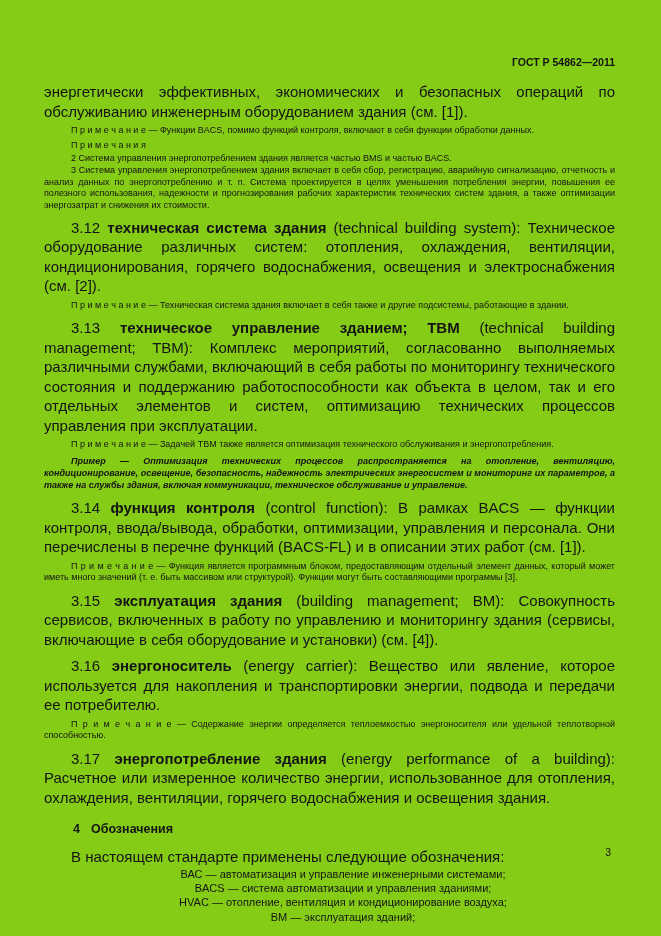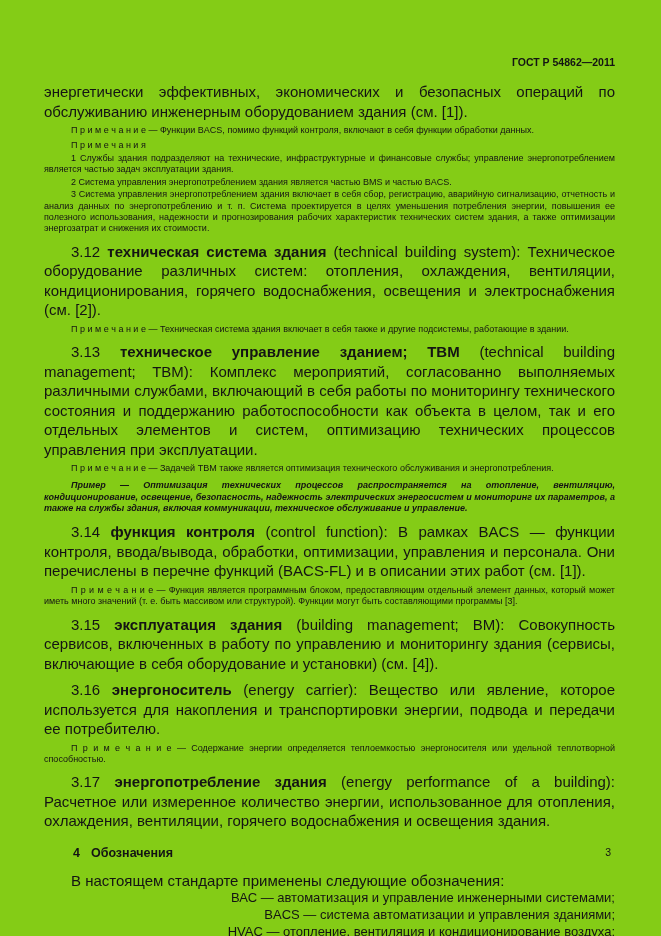--- a/index.html
+++ b/index.html
@@ -49,23 +49,23 @@
     text-indent: 27px;
   }
   .h4 {
     font-size: 12.5px;
     font-weight: bold;
     margin: 15px 0 11px;
     padding-left: 29px;
   }
   .h4 .num { margin-right: 11px; }
   .abbr {
-    font-size: 13px;
+    font-size: 11px;
     line-height: 1.3;
-    text-align: right;
+    text-align: center;
     margin: 0;
     text-indent: 27px;
   }
   .intro-line { margin-bottom: 0; }
   b { font-weight: bold; }
   .page-num {
     position: absolute;
     right: 50px;
     top: 846px;
     font-size: 10.5px;
@@ -77,21 +77,20 @@
 <div class="page">
 
   <div class="doc-header">ГОСТ Р 54862—2011</div>
 
   <p class="p cont">энергетически эффективных, экономических и безопасных операций по обслуживанию инженерным оборудованием здания (см. [1]).</p>
 
   <p class="note"><span>П р и м е ч а н и е — </span><span>Функции BACS, помимо функций контроля, включают в себя функции обработки данных.</span></p>
 
 
   <p class="note notes-head">П р и м е ч а н и я</p>
-  <p class="note note-item">1 Службы здания подразделяют на технические, инфраструктурные и финансовые службы; управление энергопотреблением является частью задач эксплуатации здания.</p>
   <p class="note note-item">2 Система управления энергопотреблением здания является частью BMS и частью BACS.</p>
   <p class="note note-item">3 Система управления энергопотреблением здания включает в себя сбор, регистрацию, аварийную сигнализацию, отчетность и анализ данных по энергопотреблению и т. п. Система проектируется в целях уменьшения потребления энергии, повышения ее полезного использования, надежности и прогнозирования рабочих характеристик технических систем здания, а также оптимизации энергозатрат и снижения их стоимости.</p>
 
   <p class="p term"><span>3.12 </span><b>техническая система здания</b><span> (technical building system): Техническое оборудование различных систем: отопления, охлаждения, вентиляции, кондиционирования, горячего водоснабжения, освещения и электроснабжения (см. [2]).</span></p>
 
   <p class="note"><span>П р и м е ч а н и е — </span><span>Техническая система здания включает в себя также и другие подсистемы, работающие в здании.</span></p>
 
   <p class="p term"><span>3.13 </span><b>техническое управление зданием; ТВМ</b><span> (technical building management; TBM): Комплекс мероприятий, согласованно выполняемых различными службами, включающий в себя работы по мониторингу технического состояния и поддержанию работоспособности как объекта в целом, так и его отдельных элементов и систем, оптимизацию технических процессов управления при эксплуатации.</span></p>
 
   <p class="note"><span>П р и м е ч а н и е — </span><span>Задачей ТВМ также является оптимизация технического обслуживания и энергопотребления.</span></p>

